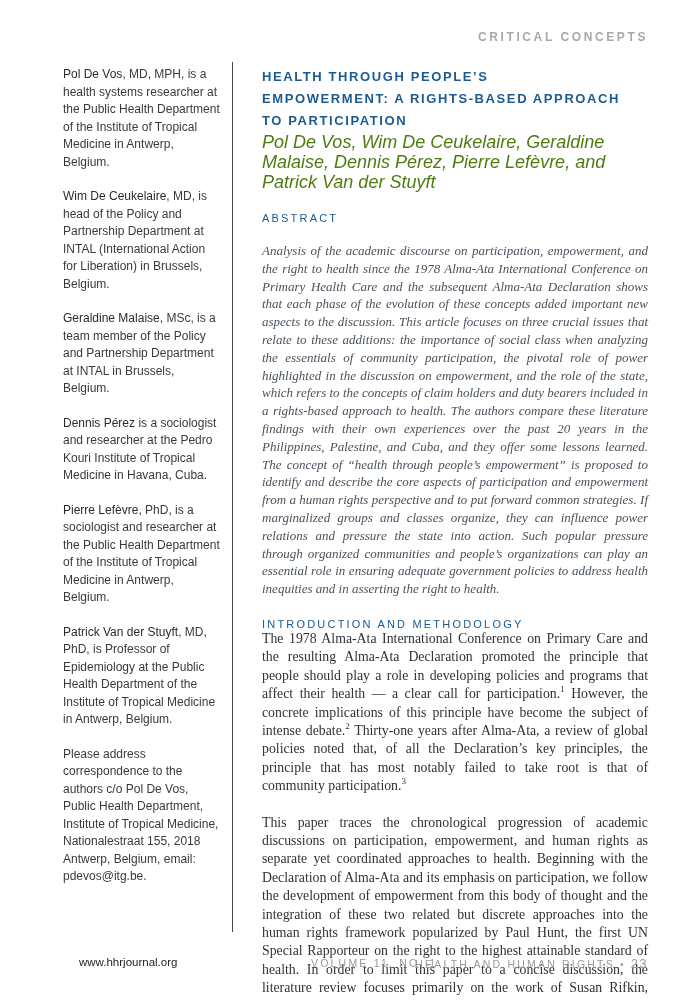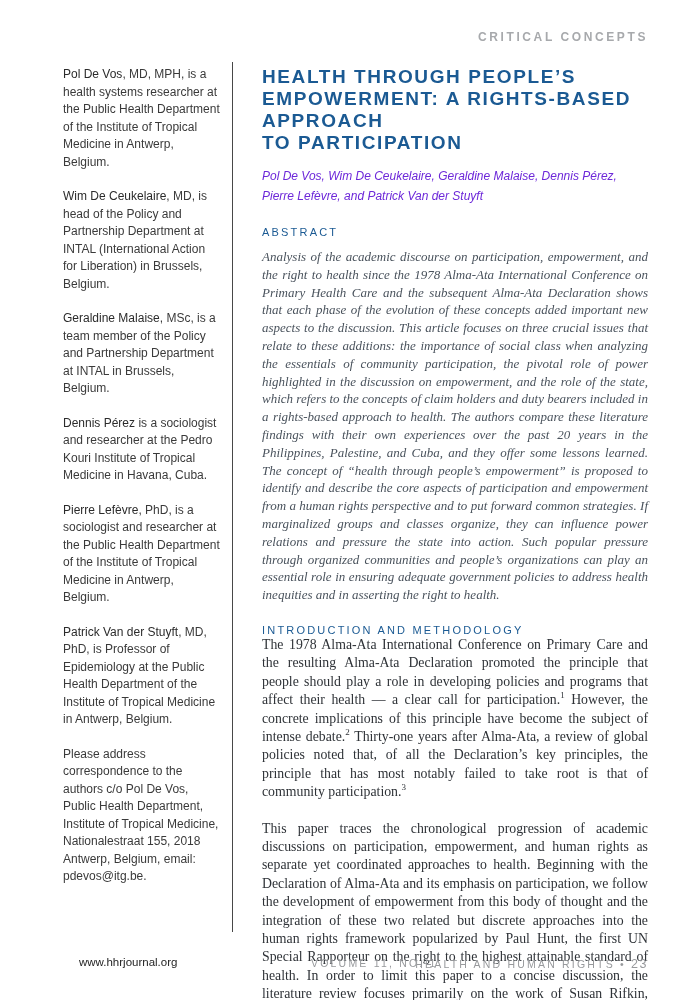--- a/index.html
+++ b/index.html
@@ -47,44 +47,44 @@
 
   .content {
     position: absolute;
     left: 262px;
     top: 66px;
     width: 386px;
   }
 
   .title {
     color: #1b5a93;
-    font-size: 19px;
+    font-size: 13px;
     font-weight: 700;
     letter-spacing: 1.6px;
     line-height: 22px;
   }
 
   .authors {
-    margin-top: 12px;
+    margin-top: 0;
     font-style: italic;
-    font-size: 12px;
+    font-size: 18px;
     line-height: 20px;
-    color: #6d28d9;
+    color: #4d7c0f;
   }
 
   .section-heading {
     margin-top: 20px;
     color: #1b5a93;
     font-size: 11px;
     font-weight: 400;
     letter-spacing: 2.2px;
   }
 
   .abstract {
-    margin-top: 10px;
+    margin-top: 18px;
     font-family: "Liberation Serif", serif;
     font-style: italic;
     font-size: 13px;
     line-height: 17.8px;
     text-align: justify;
     color: #49525c;
   }
 
   .body-para {
     font-family: "Liberation Serif", serif;

